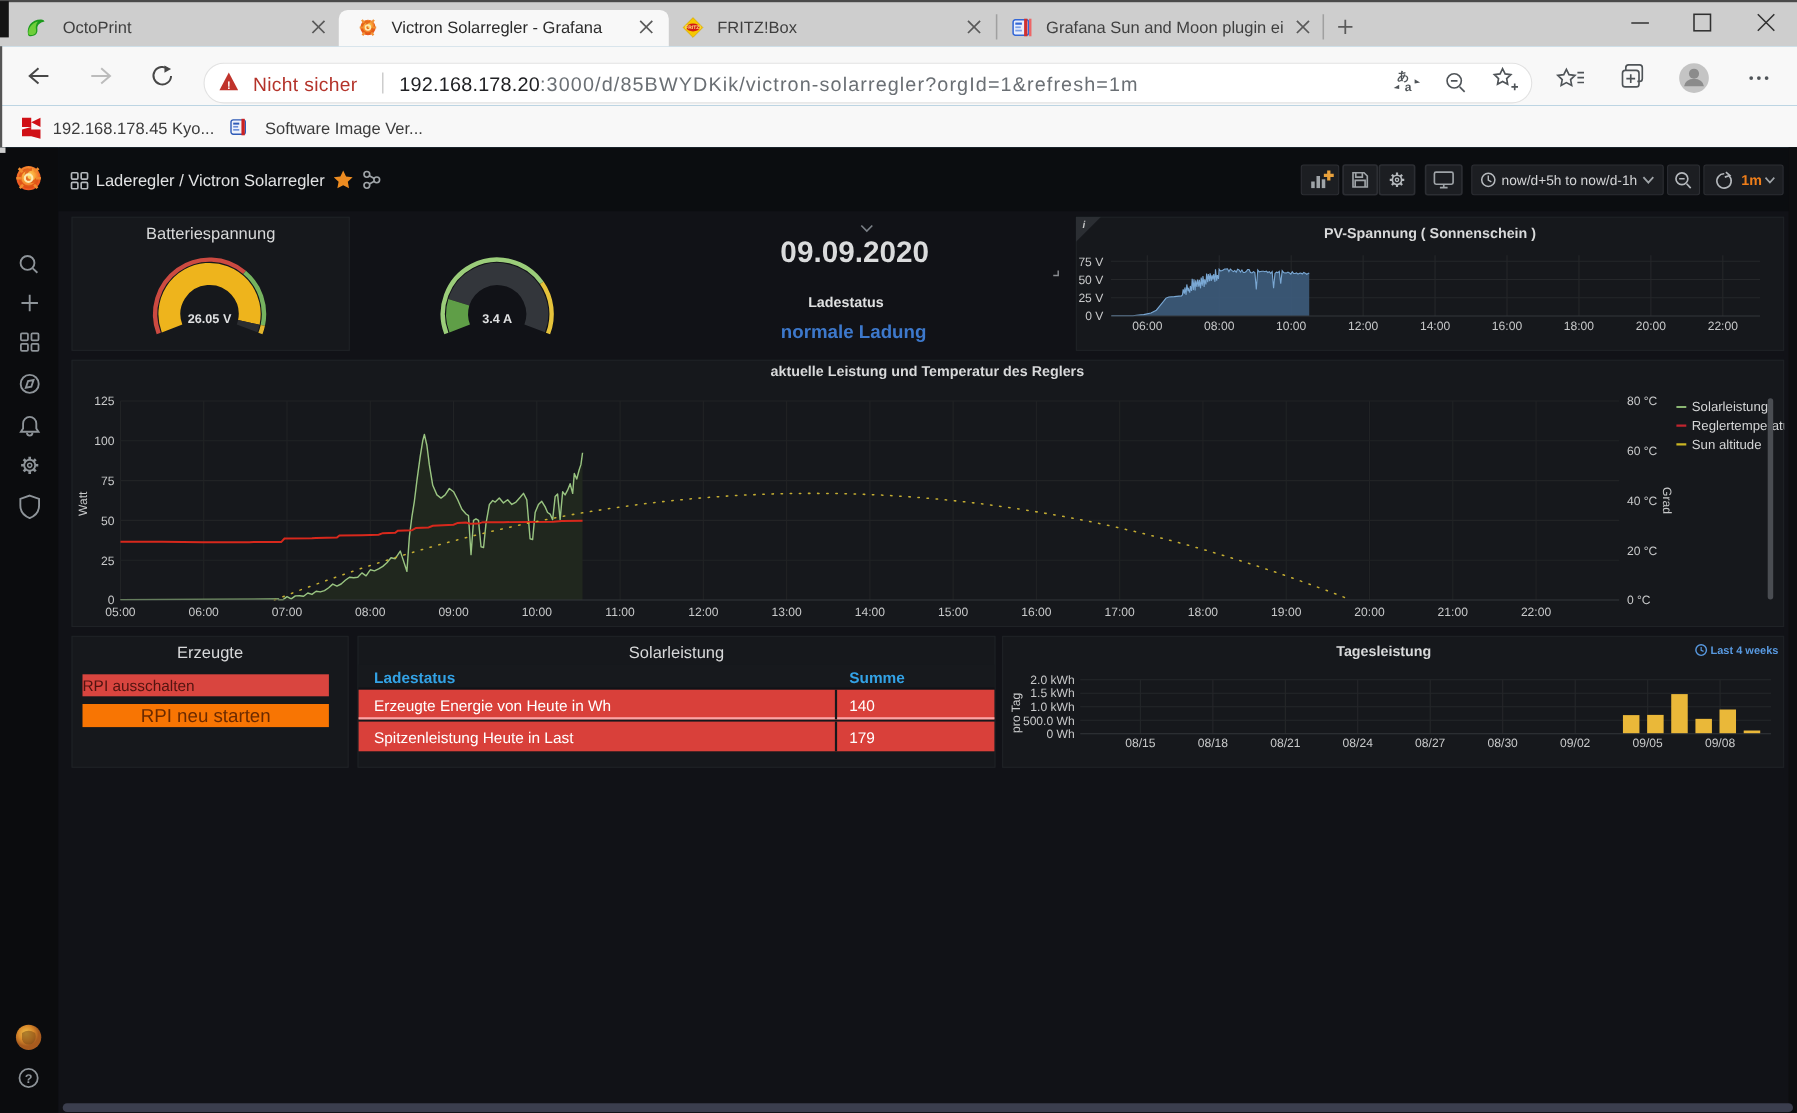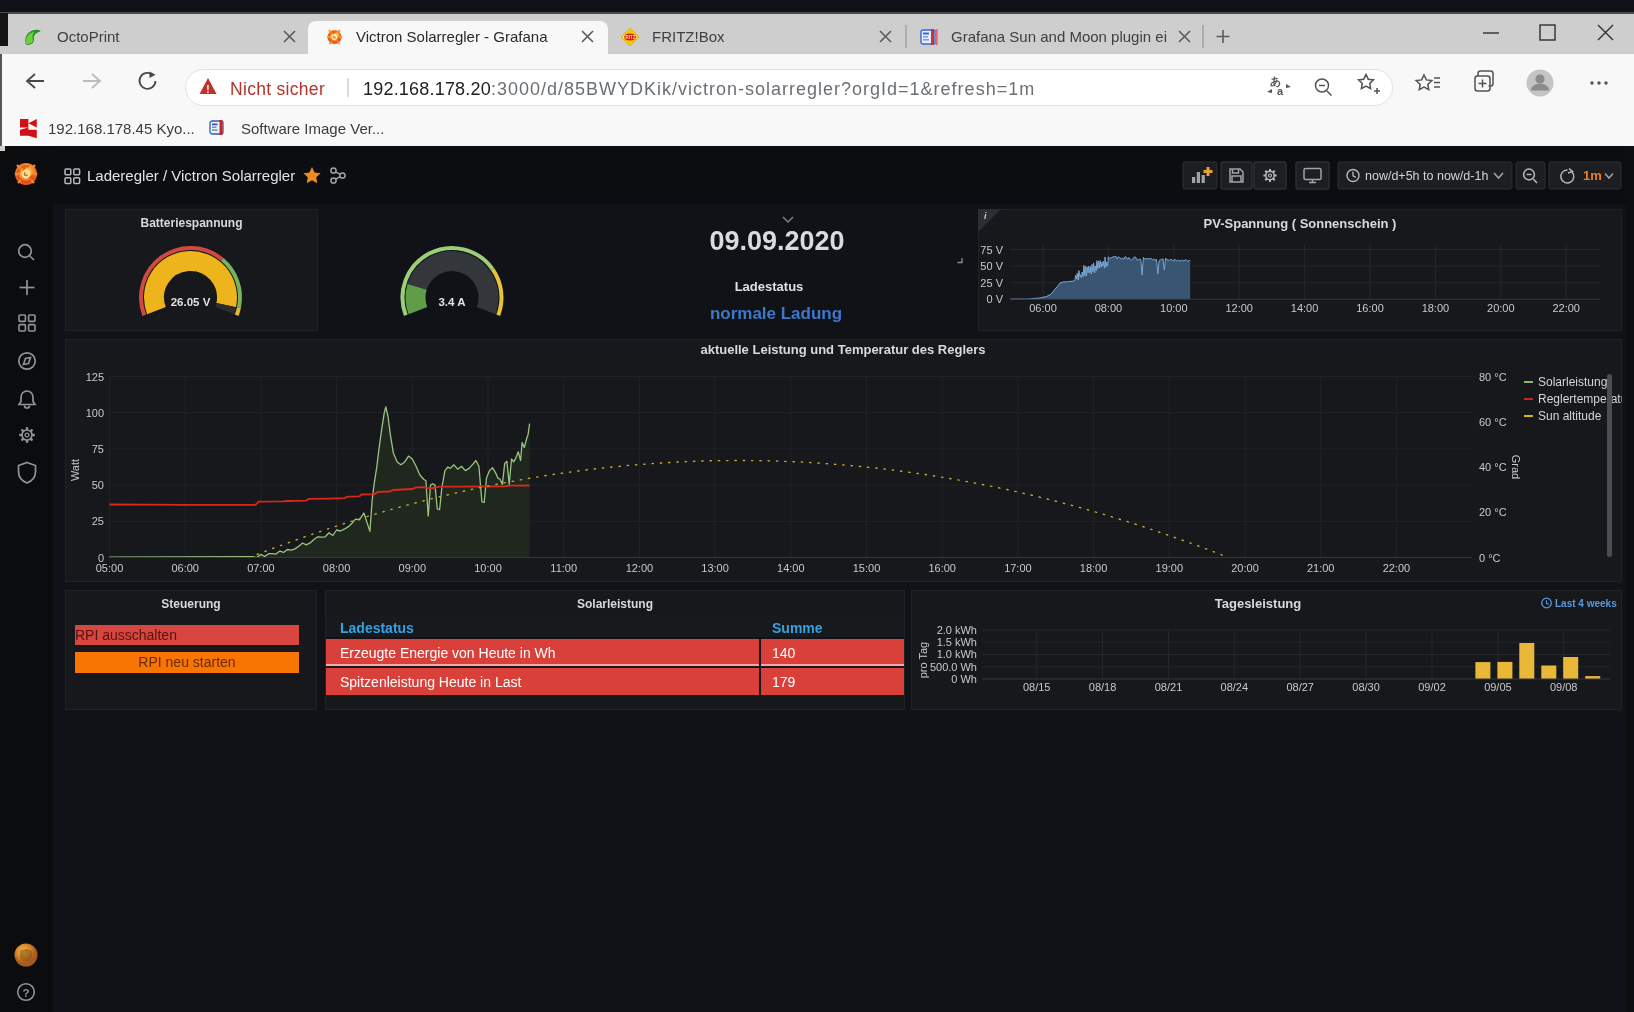--- a/index.html
+++ b/index.html
@@ -1,22 +1,22 @@
 <!DOCTYPE html>
 <html><head><meta charset="utf-8">
 <style>
 * { margin:0; padding:0; box-sizing:border-box; }
 html,body { width:1634px; height:1012px; overflow:hidden; background:#111217; }
 body { font-family:"Liberation Sans", sans-serif; }
 .abs { position:absolute; }
 .panel { position:absolute; background:#16181c; border:1px solid #1f2226; }
-.ptitle { position:absolute; top:6px; left:0; right:0; text-align:center; font-size:12px; font-weight:700; color:#d8d9da; }
+.ptitle { position:absolute; top:6px; left:0; right:0; text-align:center; font-size:15px; font-weight:400; color:#d8d9da; }
 </style></head>
 <body>
-<div class="abs" style="left:0;top:12px;width:1634px;height:936px;background:#0369a1">
+<div class="abs" style="left:0;top:0;width:1634px;height:936px;background:#0369a1">
 
 <div class="abs" style="left:0;top:0;width:1634px;height:42px;background:#cecece"></div>
 <div class="abs" style="left:0;top:0;width:1634px;height:2px;background:#4a4a4a"></div>
 <div class="abs" style="left:0;top:1px;width:8px;height:33px;background:#141414"></div>
 <div class="abs" style="left:308px;top:9px;width:300px;height:33px;background:#f8f8f8;border-radius:8px 8px 0 0"></div>
 <svg class="abs" style="left:0;top:0" width="1634" height="42" viewBox="0 0 1634 42">
 <defs>
         <radialGradient id="glogo2" cx="0.5" cy="0.4">
           <stop offset="0" stop-color="#fde26a"></stop>
           <stop offset="0.55" stop-color="#f8a035"></stop>
@@ -374,23 +374,23 @@
         <text x="1538" y="374">Solarleistung</text>
 <line x1="1524" y1="387" x2="1533" y2="387" stroke="#c1242e" stroke-width="2"></line>
         <text x="1538" y="391">Reglertemperatur</text>
 <line x1="1524" y1="404" x2="1533" y2="404" stroke="#cbb623" stroke-width="2"></line>
         <text x="1538" y="408">Sun altitude</text>
 </g>
 <rect x="1607" y="362" width="5" height="183" rx="2.5" fill="#4a4d52"></rect>
 </svg>
 
 <div class="panel" style="left:65px;top:578px;width:252px;height:120px">
-  <div class="ptitle">Steuerung</div>
+  <div class="ptitle">Erzeugte</div>
   <div class="abs" style="left:9px;top:34px;width:224px;height:20px;background:#d9453f;color:#521410;font-size:14px;text-align:left;line-height:20px">RPI ausschalten</div>
-  <div class="abs" style="left:9px;top:61px;width:224px;height:21px;background:#f87503;color:#6b2a00;font-size:14px;text-align:center;line-height:21px">RPI neu starten</div>
+  <div class="abs" style="left:9px;top:61px;width:224px;height:21px;background:#f87503;color:#6b2a00;font-size:17px;text-align:center;line-height:21px">RPI neu starten</div>
 </div>
 
 <div class="panel" style="left:325px;top:578px;width:580px;height:120px">
   <div class="ptitle">Solarleistung</div>
   <div class="abs" style="left:0;top:25px;width:578px;height:23px;background:#17191d;border-bottom:2px solid #111217">
     <span class="abs" style="left:14px;top:4px;font-size:14px;font-weight:bold;color:#33a2e5">Ladestatus</span>
     <span class="abs" style="left:446px;top:4px;font-size:14px;font-weight:bold;color:#33a2e5">Summe</span>
   </div>
   <div class="abs" style="left:0;top:48px;width:578px;height:27px;background:#d9403a;border-bottom:2px solid #fca5a5">
     <span class="abs" style="left:14px;top:6px;font-size:14px;color:#fff">Erzeugte Energie von Heute in Wh</span>

